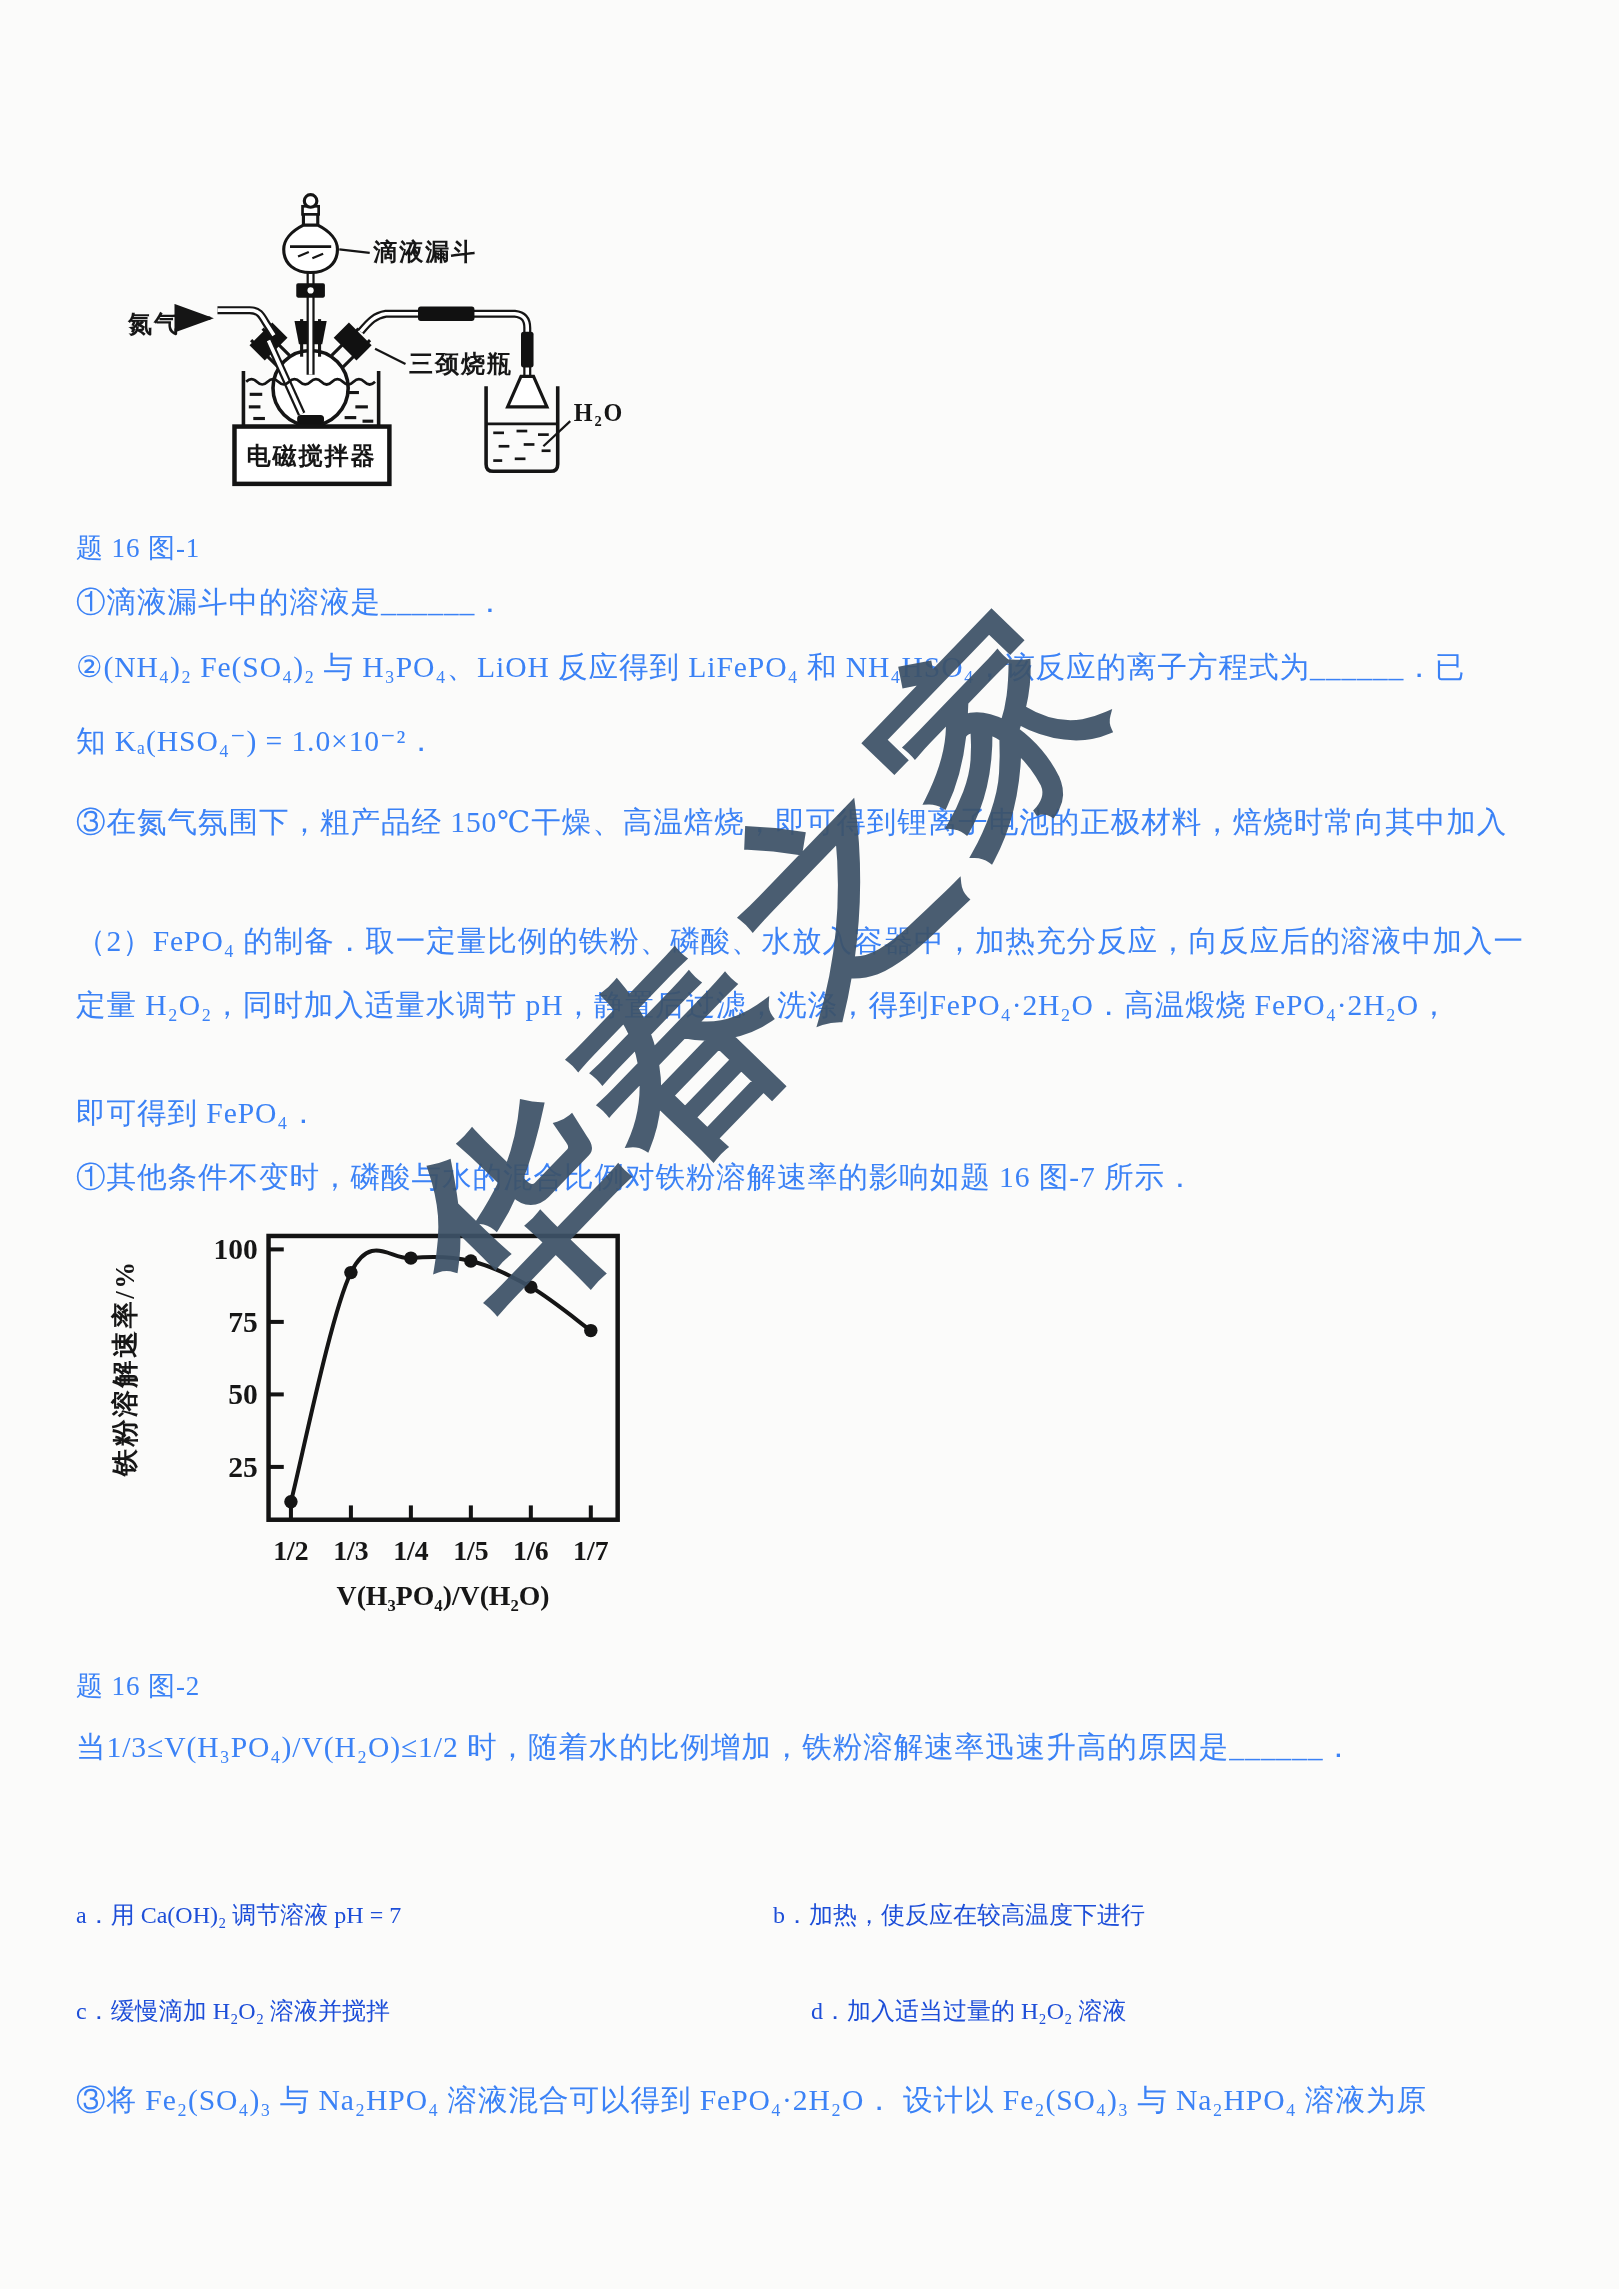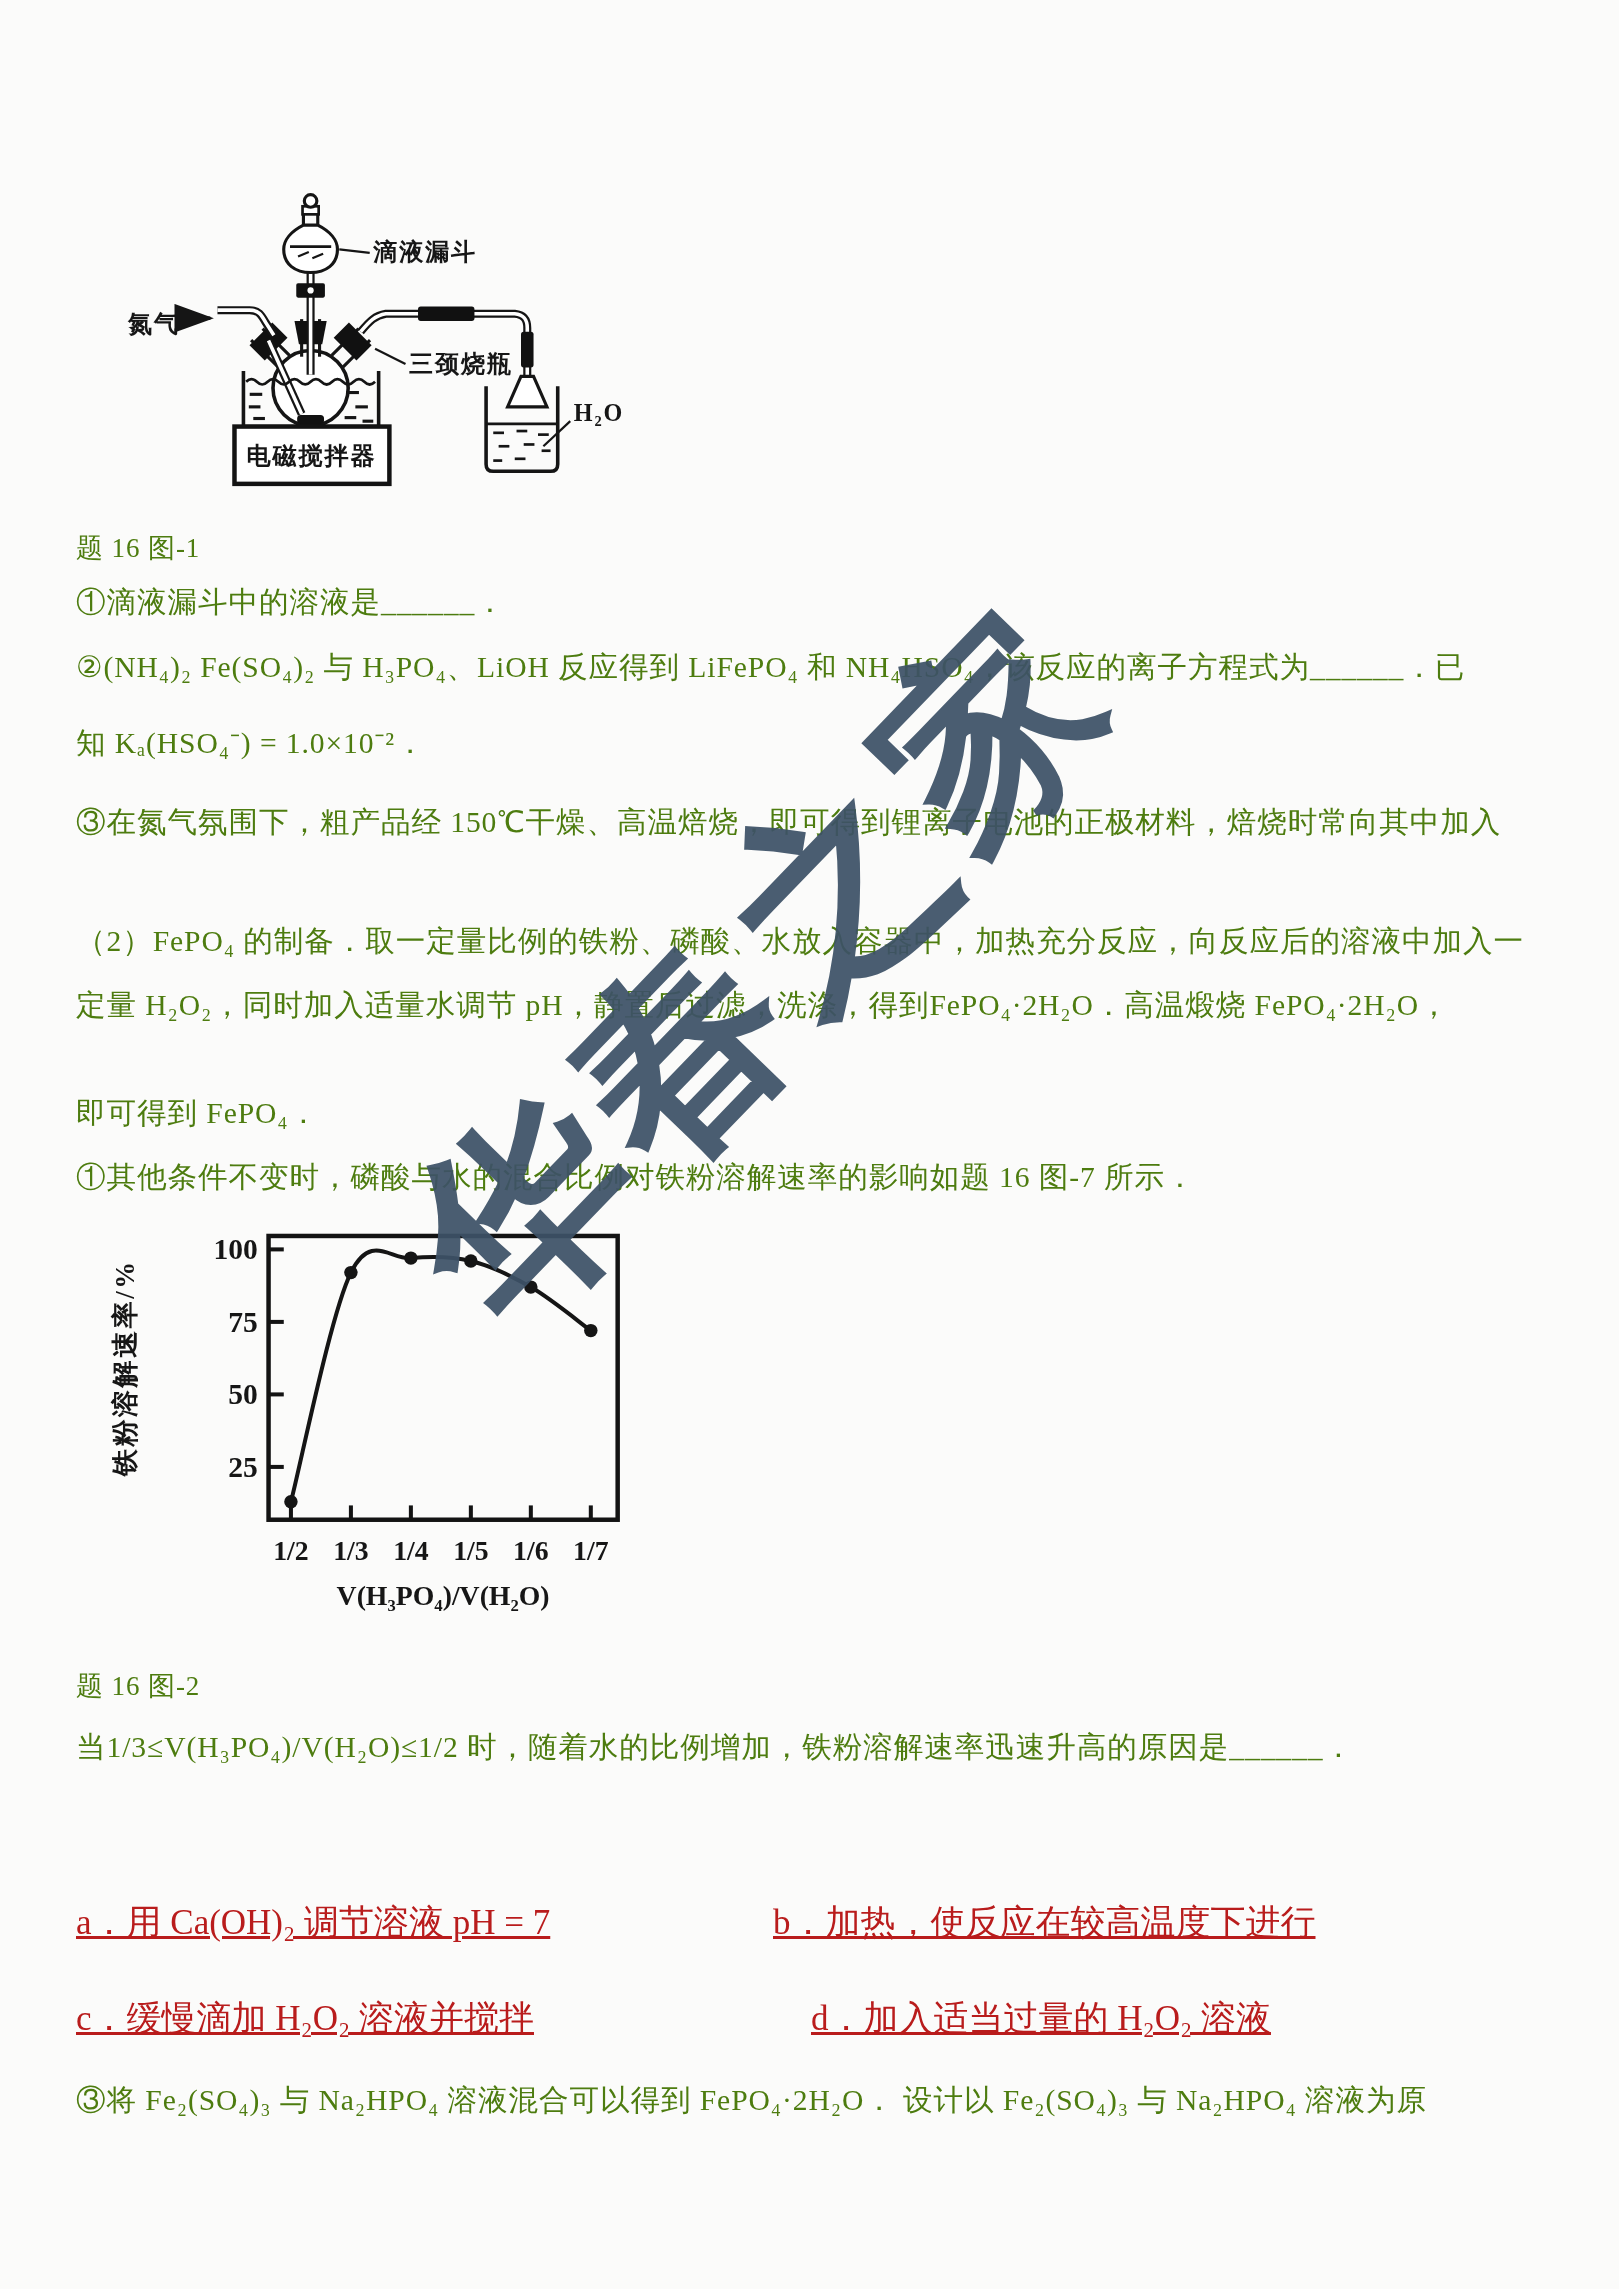--- a/index.html
+++ b/index.html
@@ -5,24 +5,24 @@
   html,body{margin:0;padding:0;}
   body{
     width:1619px;height:2289px;position:relative;overflow:hidden;
     background:#fbfbfa;
     font-family:"Liberation Serif","DejaVu Serif",serif;
     color:#1b1b1b;
   }
   .page{position:absolute;inset:0;}
   .tline{
     position:absolute;left:76px;white-space:nowrap;
-    font-size:29.6px;letter-spacing:0.9px;color:#4d7c0f;font-family:Liberation Serif, serif;
+    font-size:29.6px;letter-spacing:0.9px;color:#3b82f6;
   }
   .caption{font-size:27px;letter-spacing:0.9px;}
-  .opt{position:absolute;white-space:nowrap;font-size:35px;color:#b91c1c;text-decoration:underline;}
+  .opt{position:absolute;white-space:nowrap;font-size:24px;color:#1d4ed8;}
   .watermark{
     position:absolute;left:287px;top:824px;width:949px;height:287px;
     display:flex;align-items:center;justify-content:center;
     transform:rotate(-46deg);
     font-family:"Liberation Sans","DejaVu Sans",sans-serif;
     font-weight:700;font-size:210px;letter-spacing:12.5px;line-height:1;
     opacity:0.93;pointer-events:none;z-index:5;white-space:nowrap;
   }
   svg text{font-family:"Liberation Serif","DejaVu Serif",serif;}
   .dlabel{font-size:27px;font-weight:bold;fill:#161616;letter-spacing:2px;}

